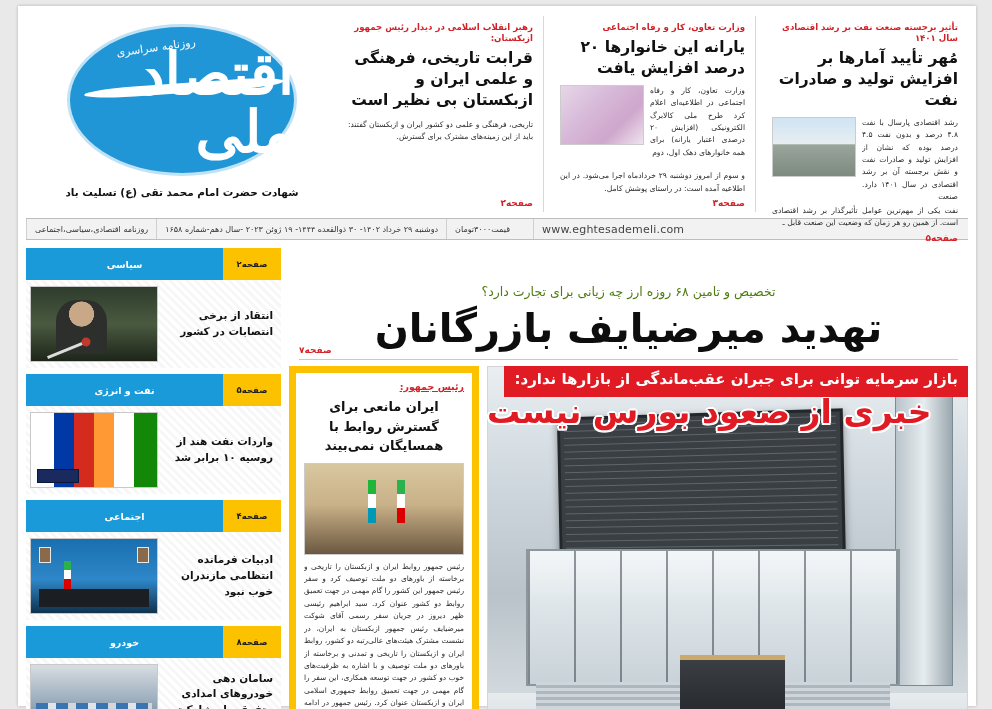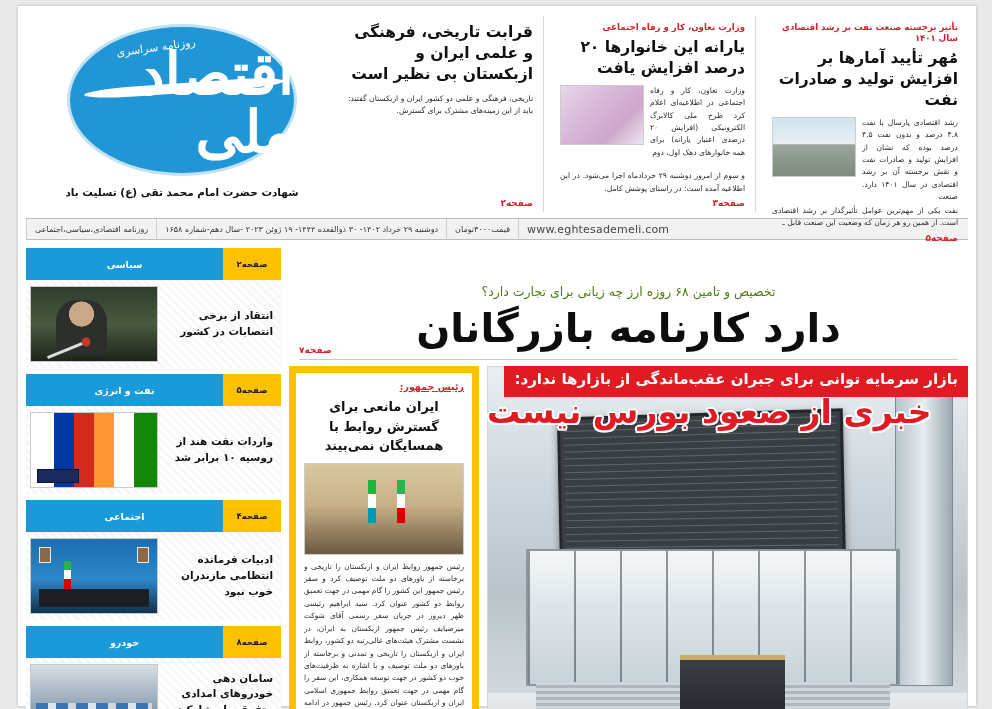--- a/index.html
+++ b/index.html
@@ -150,21 +150,21 @@
     margin: 0 8px;
   }
   .infobar .cell {
     display: flex; align-items: center; justify-content: center;
     font-size: 8px; color: #333;
     border-left: 1px solid #cfcfcf;
     padding: 0 8px;
     white-space: nowrap;
   }
   .infobar .cell.grow { flex: 1 1 auto; border-left: none; }
-  .infobar .site { font-size: 11px; color: #444; letter-spacing: .2px; direction: ltr; }
+  .infobar .site { font-size: 11px; color: #444; letter-spacing: .2px; direction: ltr; margin-left: 15px; }
 
   
   .body {
     display: flex; flex-direction: row;
     padding: 6px 8px 8px 8px;
     height: 462px;
     gap: 8px;
   }
   .leftcolwrap { flex: 1 1 auto; display: flex; flex-direction: column; }
 
@@ -391,20 +391,21 @@
           <div class="teaser-photo">
             <div class="ph photo-money" style="inset:0"></div>
           </div>
           <div class="teaser-text">وزارت تعاون، کار و رفاه اجتماعی در اطلاعیه‌ای اعلام کرد طرح ملی کالابرگ الکترونیکی (افزایش ۲۰ درصدی اعتبار یارانه) برای همه خانوارهای دهک اول، دوم</div>
         </div>
         <div class="teaser-tail">و سوم از امروز دوشنبه ۲۹ خردادماه اجرا می‌شود. در این اطلاعیه آمده است: در راستای پوشش کامل.</div>
         <div class="teaser-page">صفحه۳</div>
       </div>
 
       <div class="teaser">
+        <div class="teaser-kicker">رهبر انقلاب اسلامی در دیدار رئیس جمهور ازبکستان:</div>
         <div class="teaser-head">قرابت تاریخی، فرهنگی و علمی ایران و ازبکستان بی نظیر است</div>
         <div class="teaser-tail">تاریخی، فرهنگی و علمی دو کشور ایران و ازبکستان گفتند: باید از این زمینه‌های مشترک برای گسترش.</div>
         <div class="teaser-page">صفحه۲</div>
       </div>
 
     </div>
 
     <div class="masthead">
       <div class="logo-ellipse">
         <div class="logo-small">روزنامه سراسری</div>
@@ -423,21 +424,21 @@
     <div class="cell">دوشنبه ۲۹ خرداد ۱۴۰۲- ۳۰ ذوالقعده ۱۴۴۴- ۱۹ ژوئن ۲۰۲۳ -سال دهم-شماره ۱۶۵۸</div>
     <div class="cell">روزنامه اقتصادی،سیاسی،اجتماعی</div>
   </div>
 
   <div class="body">
 
     <div class="leftcolwrap">
 
       <div class="lead">
         <div class="lead-kicker">تخصیص و تامین ۶۸ روزه ارز چه زیانی برای تجارت دارد؟</div>
-        <div class="lead-head">دارد کارنامه بازرگانان</div>
+        <div class="lead-head">تهدید میرضیایف بازرگانان</div>
         <div class="lead-page">صفحه۷</div>
       </div>
       <div class="lead-rule"></div>
 
       <div class="lower">
 
         <div class="photostory">
           <div class="frame">
             <div class="ph photo-bourse" style="inset:0"></div>
             <div class="bourse-screen">

